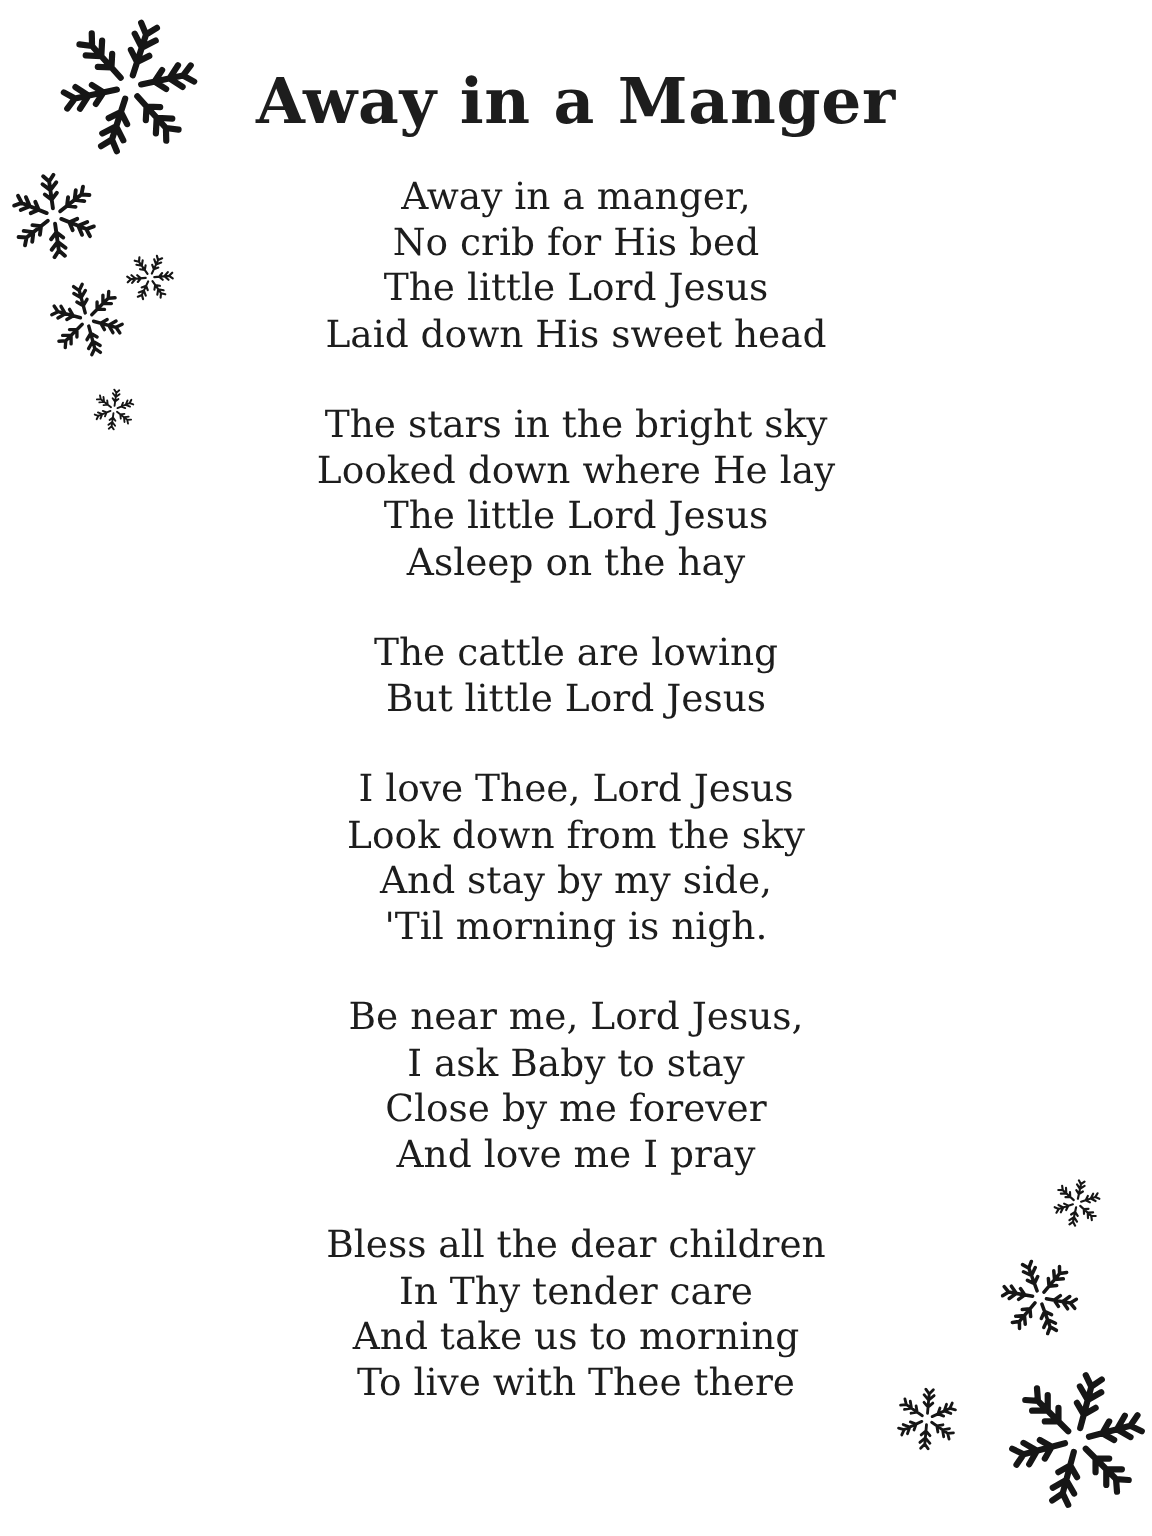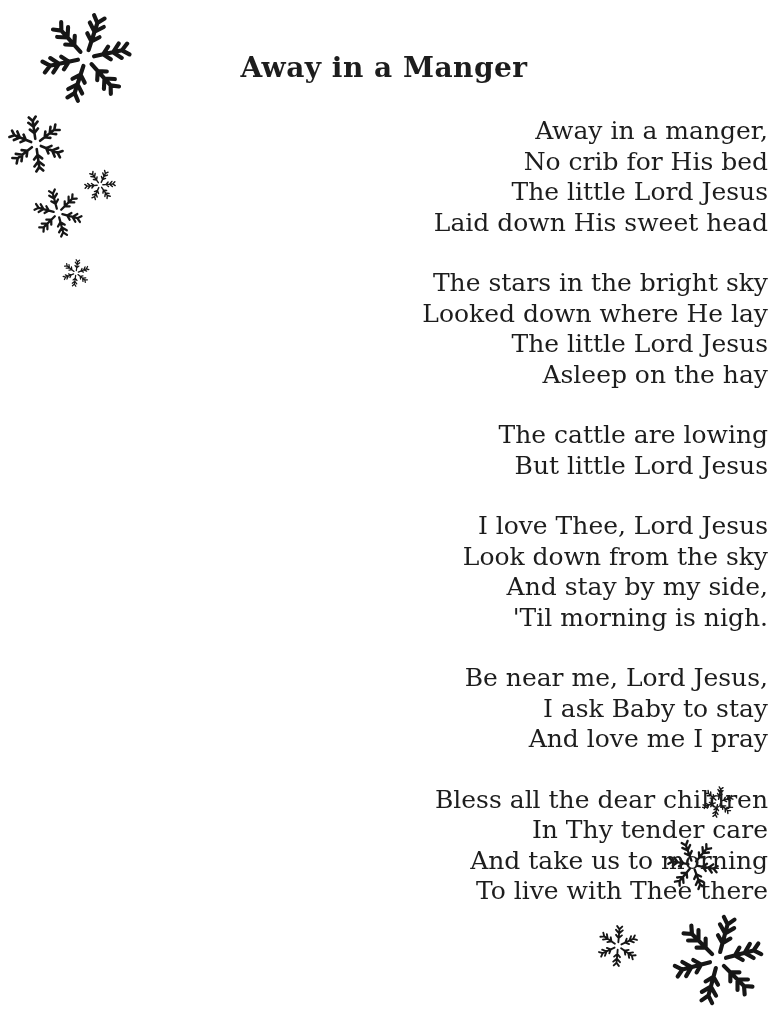--- a/index.html
+++ b/index.html
@@ -17,35 +17,34 @@
   }
   .poem {
     position: absolute;
     top: 0;
     left: 0;
     right: 0;
     padding-top: 46px;
     text-align: center;
   }
   .poem-title {
-    font-size: 28px;
+    font-size: 42px;
     font-weight: 600;
     line-height: 44px;
     margin: 0 0 26px 0;
     letter-spacing: 0.5px;
   }
   .stanza {
     margin: 0 0 30px 0;
   }
   .poem-line {
     font-size: 25px;
     line-height: 30.5px;
     margin: 0;
     font-weight: 500;
-    text-align: right;
   }
   .flake {
     position: absolute;
     color: #161616;
   }
   .flake svg {
     display: block;
     width: 100%;
     height: 100%;
   }
@@ -137,20 +136,21 @@
       </div>
       <div class="stanza">
         <p class="poem-line">I love Thee, Lord Jesus</p>
         <p class="poem-line">Look down from the sky</p>
         <p class="poem-line">And stay by my side,</p>
         <p class="poem-line">'Til morning is nigh.</p>
       </div>
       <div class="stanza">
         <p class="poem-line">Be near me, Lord Jesus,</p>
         <p class="poem-line">I ask Baby to stay</p>
+        <p class="poem-line">Close by me forever</p>
         <p class="poem-line">And love me I pray</p>
       </div>
       <div class="stanza">
         <p class="poem-line">Bless all the dear children</p>
         <p class="poem-line">In Thy tender care</p>
         <p class="poem-line">And take us to morning</p>
         <p class="poem-line">To live with Thee there</p>
       </div>
     </div>
 </div>

